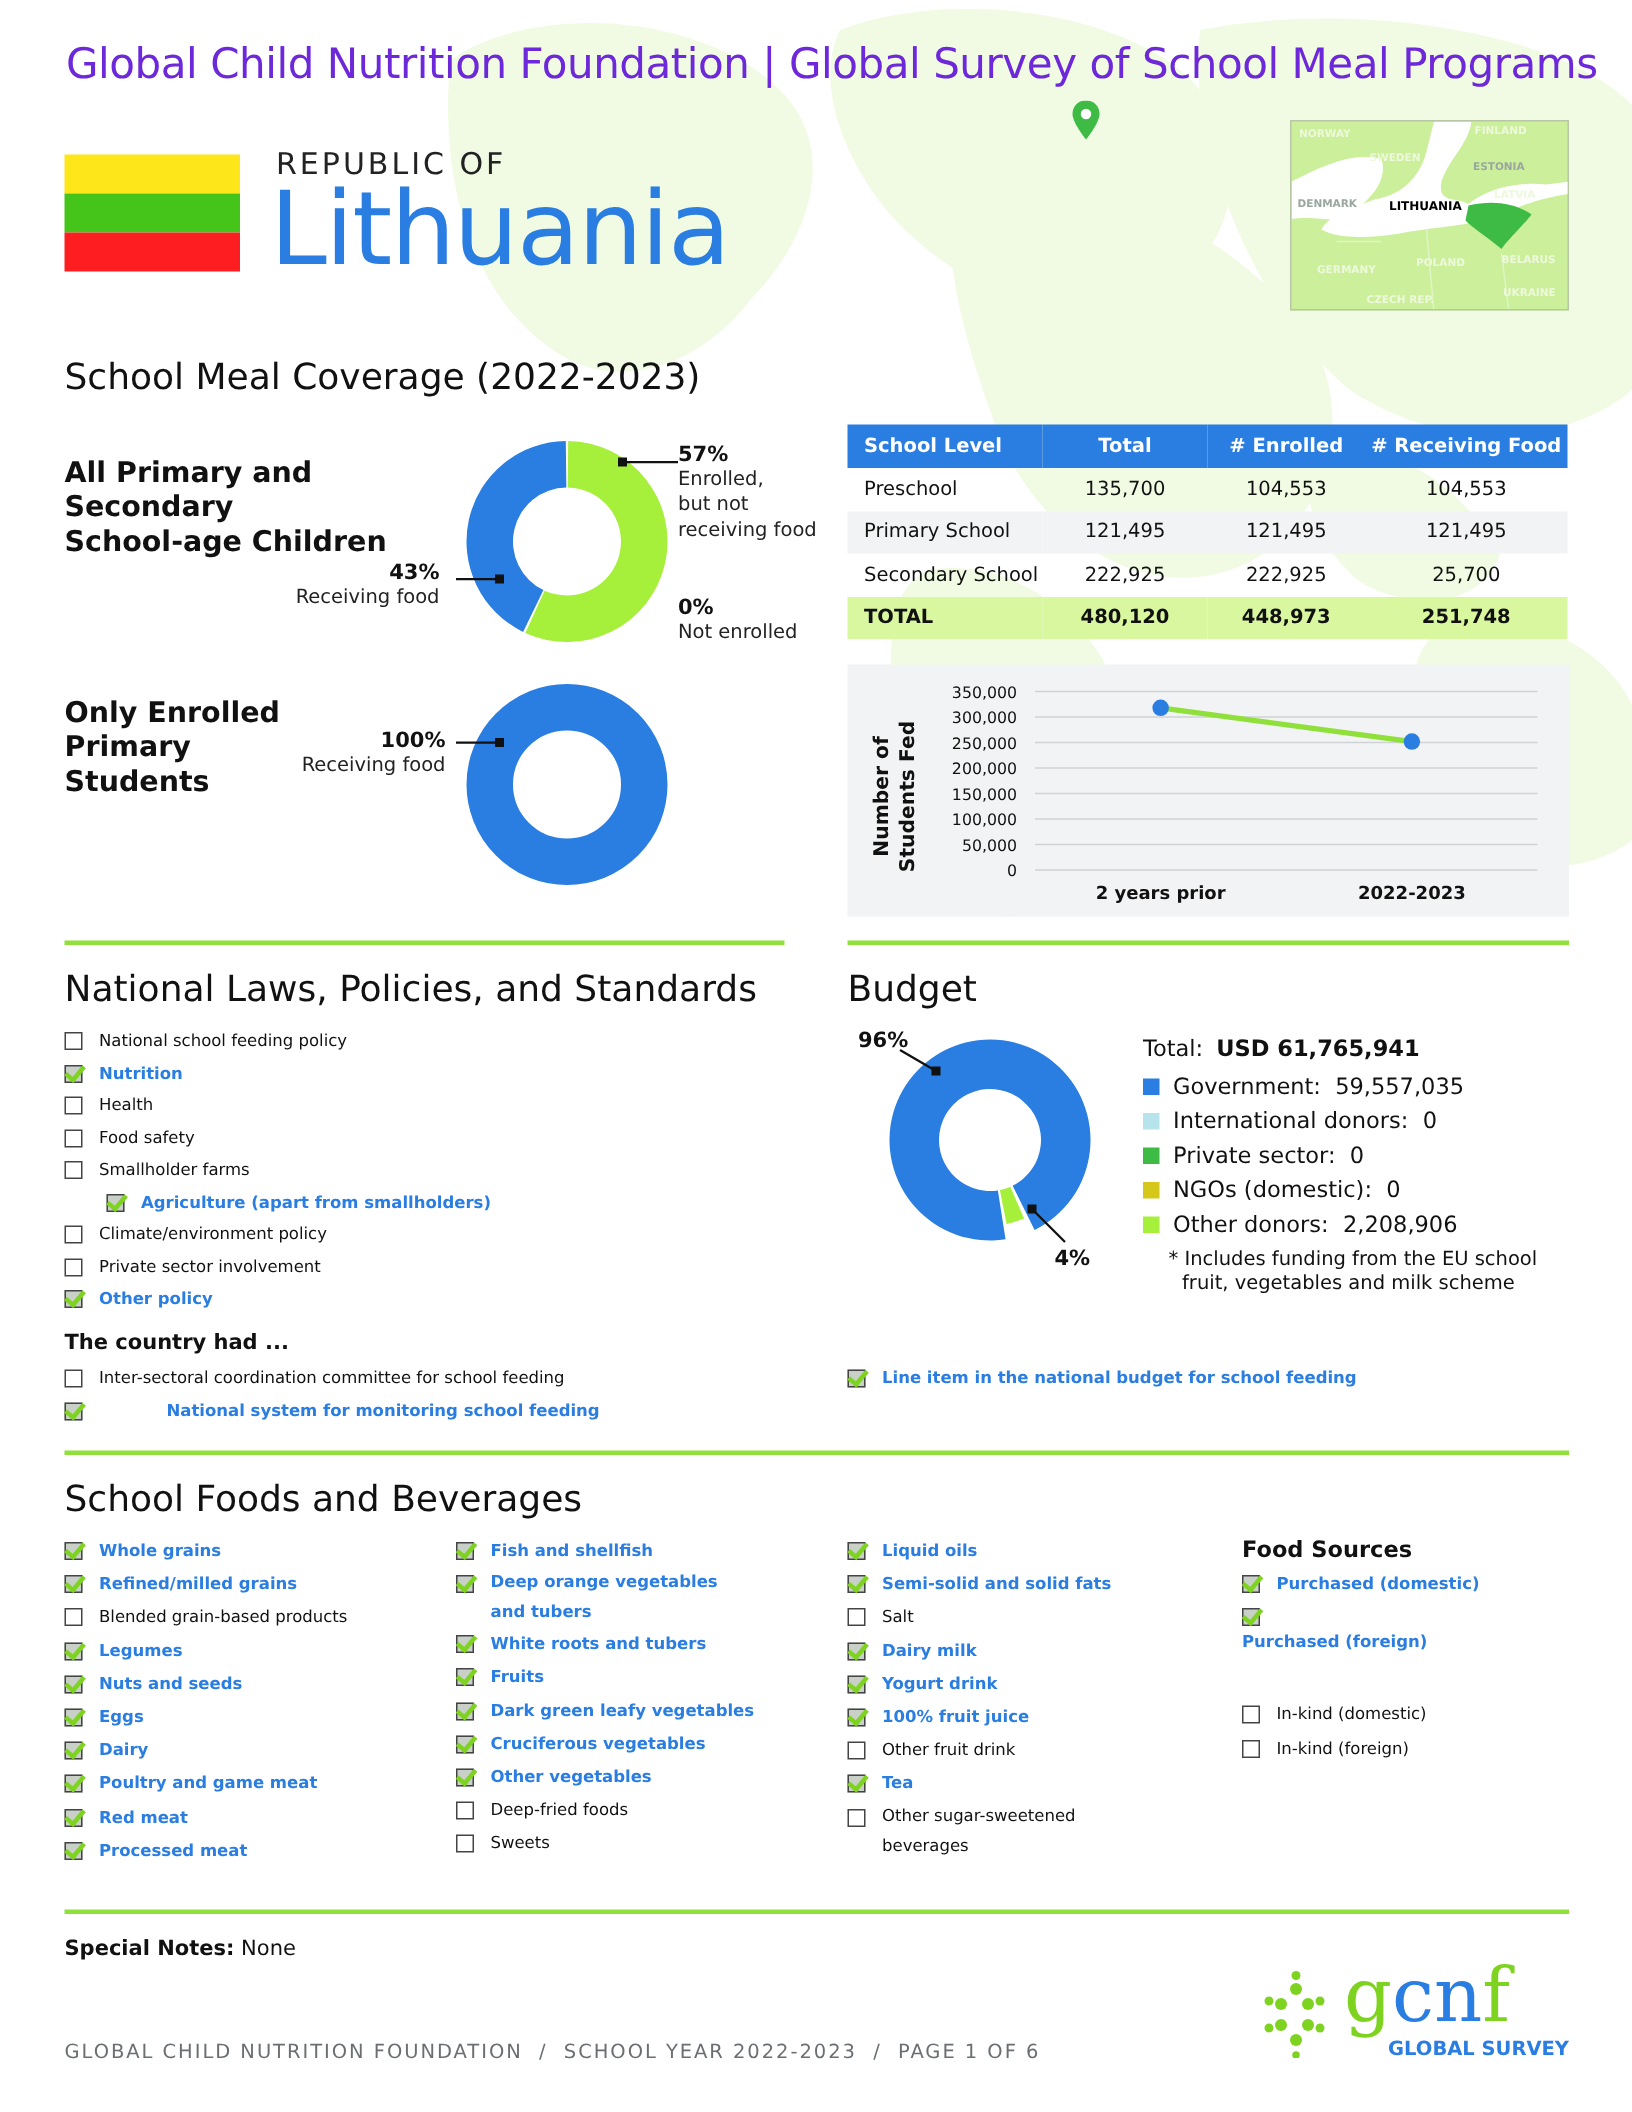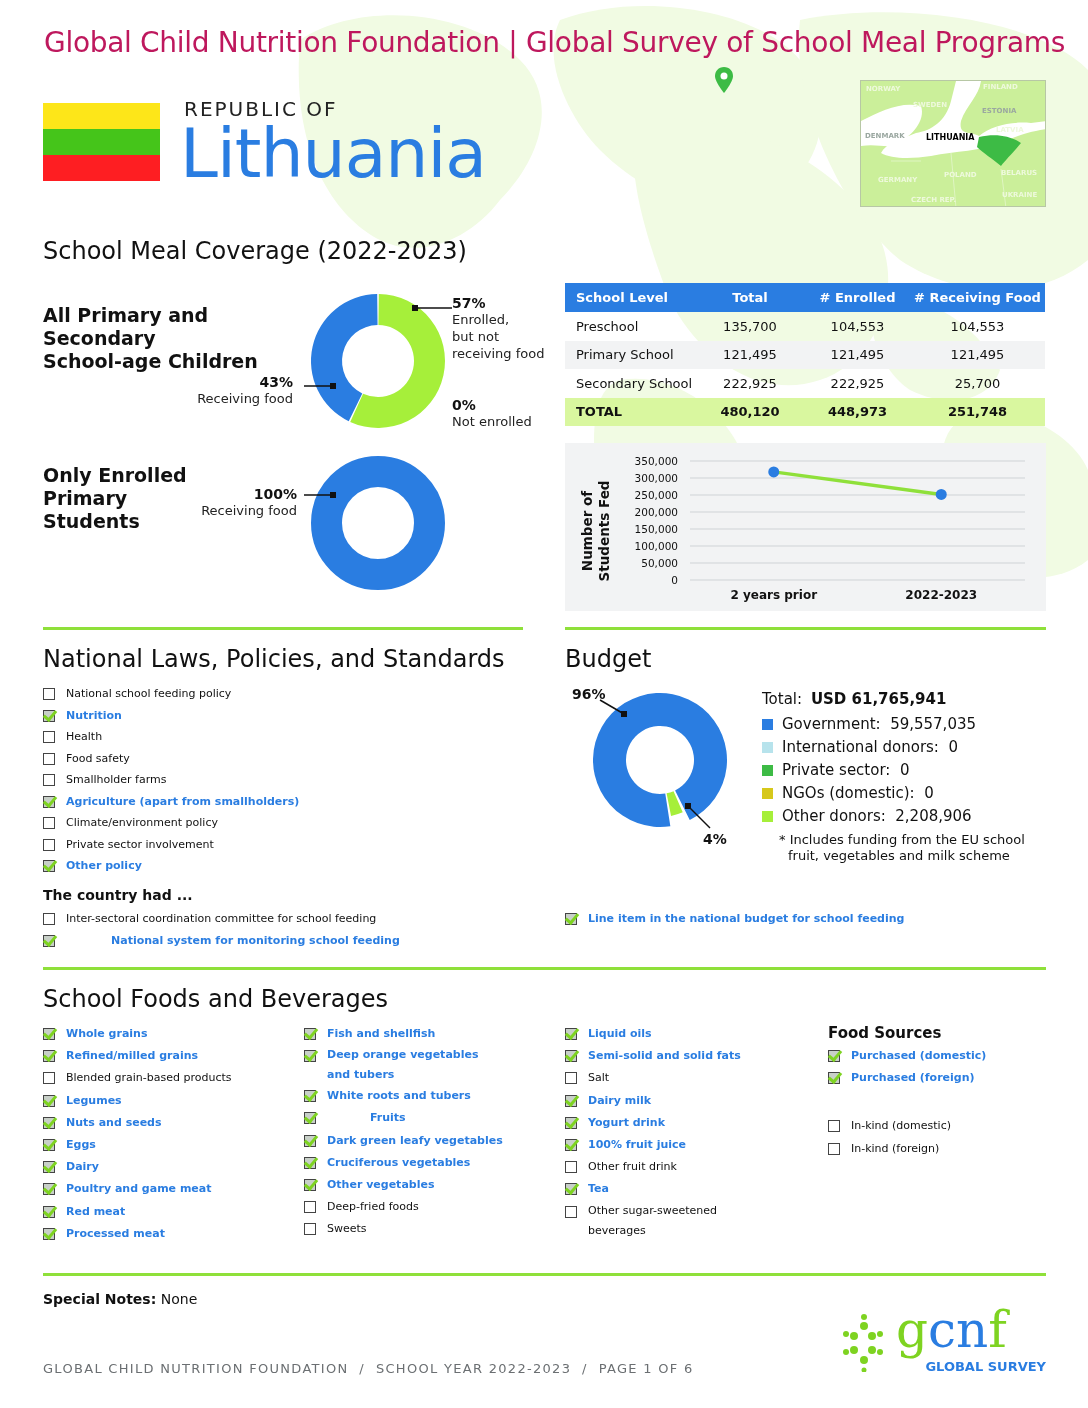--- a/index.html
+++ b/index.html
@@ -2,21 +2,21 @@
 <html><head>
 <meta charset="utf-8">
 <style>
   * { box-sizing: border-box; margin: 0; padding: 0; }
   html, body { width: 1088px; height: 1408px; background: #ffffff; overflow: hidden; }
   body { font-family: "DejaVu Sans", sans-serif; color: #111; position: relative; }
 
   .bg-map { position: absolute; left: 0; top: 0; width: 1088px; height: 620px; z-index: 0; pointer-events: none; }
   .abs { position: absolute; z-index: 1; }
 
-  .header-title { left: 44px; top: 26px; font-size: 28px; color: #be185d; letter-spacing: -0.3px; white-space: nowrap; }
+  .header-title { left: 44px; top: 26px; font-size: 28px; color: #6d28d9; letter-spacing: -0.3px; white-space: nowrap; }
 
   .flag { left: 43px; top: 103px; width: 117px; height: 78px; }
   .flag div { height: 26px; }
 
   .republic { left: 184px; top: 97px; font-size: 20px; letter-spacing: 2px; color: #222; }
   .country { left: 180px; top: 112px; font-size: 68px; color: #2a7de1; letter-spacing: -1px; line-height: 84px; }
 
   .pin { left: 714px; top: 67px; width: 20px; height: 26px; }
   .inset-map { left: 860px; top: 80px; width: 186px; height: 127px; border: 1px solid #b7c7a5; background: #cbef9a; overflow: hidden; }
   .inset-map svg { position:absolute; left:0; top:0; }
@@ -238,21 +238,21 @@
       <span class="off-text">Health</span>
     </div>
     <div class="check-row" style="line-height: 21.5px;">
       <span class="cb"></span>
       <span class="off-text">Food safety</span>
     </div>
     <div class="check-row" style="line-height: 21.5px;">
       <span class="cb"></span>
       <span class="off-text">Smallholder farms</span>
     </div>
-    <div class="check-row" style="line-height: 21.5px;">
+    <div class="check-row" style="line-height: 21.5px; margin-left: 28px;">
       <span class="cb on"></span>
       <span class="on-text">Agriculture (apart from smallholders)</span>
     </div>
     <div class="check-row" style="line-height: 21.5px;">
       <span class="cb"></span>
       <span class="off-text">Climate/environment policy</span>
     </div>
     <div class="check-row" style="line-height: 21.5px;">
       <span class="cb"></span>
       <span class="off-text">Private sector involvement</span>
@@ -375,21 +375,21 @@
       <span class="on-text">Fish and shellfish</span>
     </div>
     <div class="check-row" style="line-height: 22.2px;">
       <span class="cb on"></span>
       <span class="on-text" style="line-height: 20px;">Deep orange vegetables<br>and tubers</span>
     </div>
     <div class="check-row" style="line-height: 22.2px;">
       <span class="cb on"></span>
       <span class="on-text">White roots and tubers</span>
     </div>
-    <div class="check-row" style="line-height: 22.2px; gap: 43px;">
+    <div class="check-row" style="line-height: 22.2px;">
       <span class="cb on"></span>
       <span class="on-text">Fruits</span>
     </div>
     <div class="check-row" style="line-height: 22.2px;">
       <span class="cb on"></span>
       <span class="on-text">Dark green leafy vegetables</span>
     </div>
     <div class="check-row" style="line-height: 22.2px;">
       <span class="cb on"></span>
       <span class="on-text">Cruciferous vegetables</span>
@@ -444,21 +444,21 @@
       <span class="cb"></span>
       <span class="off-text" style="line-height: 20px;">Other sugar-sweetened<br>beverages</span>
     </div>
   </div>
 <div class="abs" style="left:828px;top:1024px;font-size:15px;font-weight:bold">Food Sources</div>
 <div class="abs" style="left:828px;top:1045px" id="foods-sources">
     <div class="check-row" style="line-height: 22.2px;">
       <span class="cb on"></span>
       <span class="on-text">Purchased (domestic)</span>
     </div>
-    <div class="check-row" style="line-height: 22.2px;">
+    <div class="check-row" style="line-height: 22.2px; flex-direction: column;">
       <span class="cb on"></span>
       <span class="on-text">Purchased (foreign)</span>
     </div>
     <div class="check-row" style="line-height: 22.2px; margin-top: 26px;">
       <span class="cb"></span>
       <span class="off-text">In-kind (domestic)</span>
     </div>
     <div class="check-row" style="line-height: 22.2px;">
       <span class="cb"></span>
       <span class="off-text">In-kind (foreign)</span>

